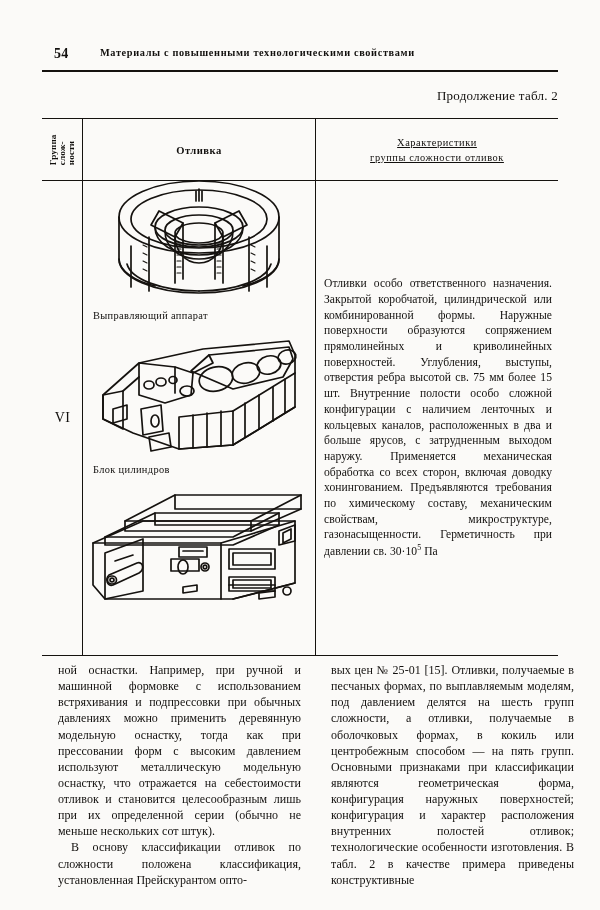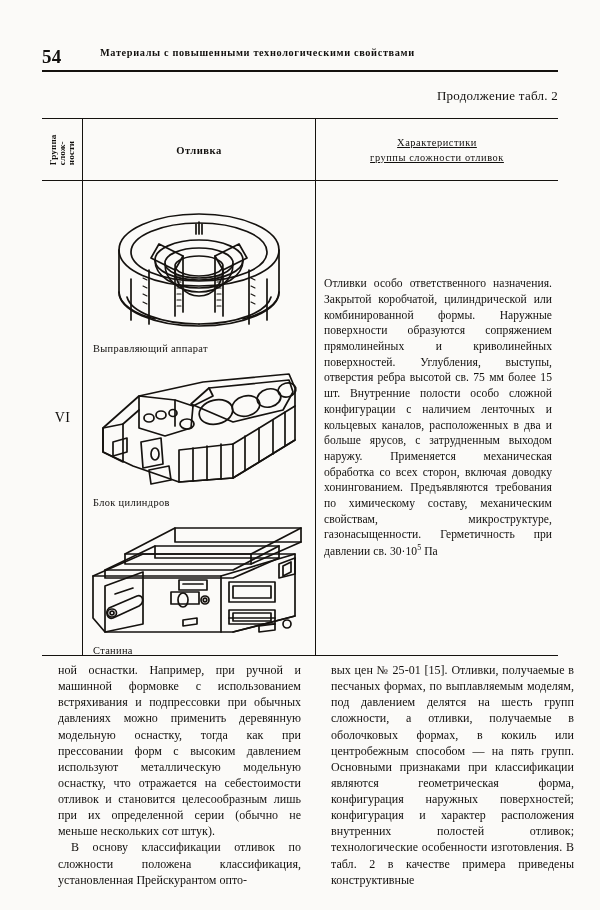--- a/index.html
+++ b/index.html
@@ -25,23 +25,23 @@
   
   .running-head {
     position: absolute;
     left: 42px;
     top: 46px;
     width: 516px;
     height: 20px;
   }
   .folio {
     position: absolute;
-    left: 0;
+    left: 12px;
     top: 0;
-    font-size: 19px;
+    font-size: 14px;
     font-weight: bold;
     letter-spacing: .2px;
   }
   .head-title {
     position: absolute;
     left: 58px;
     top: 1px;
     width: 458px;
     text-align: left;
     font-size: 10.3px;
@@ -161,21 +161,21 @@
     display: flex;
     align-items: center;
     justify-content: center;
     font-size: 14px;
     letter-spacing: .4px;
   }
 
   .cell-casting {
     position: absolute;
     left: 41px;
-    top: 80px;
+    top: 47px;
     width: 232px;
     height: 474px;
   }
   .fig {
     position: absolute;
     left: 0;
     width: 232px;
   }
   .fig svg { display: block; }
   .fig-cap {
@@ -401,21 +401,20 @@
             <ellipse cx="122" cy="80" rx="1.8" ry="1.8"></ellipse>
 
             <path d="M196 44 L212 38 L212 54 L196 58 Z"></path>
             <path d="M200 46 L208 42 L208 52 L200 56 Z"></path>
 
             <path d="M100 100 L114 98 L114 104 L100 106 Z"></path>
             <path d="M176 106 L192 104 L192 110 L176 112 Z"></path>
             <ellipse cx="204" cy="104" rx="4" ry="4"></ellipse>
           </g>
         </svg>
-        <div class="fig-cap">Станина</div>
       </div>
 
     </div>
 
     <div class="cell-desc">
       <div class="desc-text"><span>Отливки особо ответственного назначения. Закрытой коробчатой, цилиндрической или комбинированной формы. Наружные поверхности образуются сопряжением прямолинейных и криволинейных поверхностей. Углубления, выступы, отверстия ребра высотой св. 75 мм более 15 шт. Внутренние полости особо сложной конфигурации с наличием ленточных и кольцевых каналов, расположенных в два и больше ярусов, с затрудненным выходом наружу. Применяется механическая обработка со всех сторон, включая доводку хонингованием. Предъявляются требования по химическому составу, механическим свойствам, микроструктуре, газонасыщенности. Герметичность при давлении св. 30·10</span><sup>5</sup><span> Па</span></div>
     </div>
 
   </div>
 

